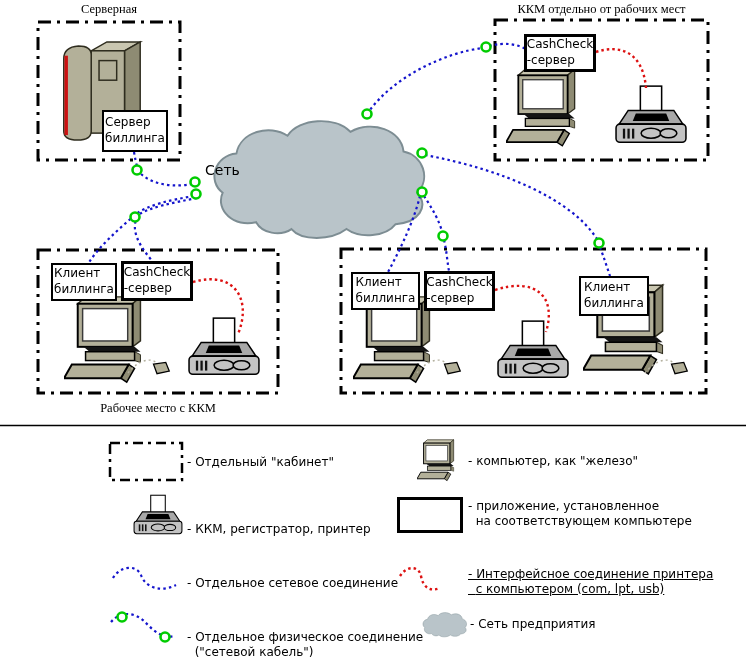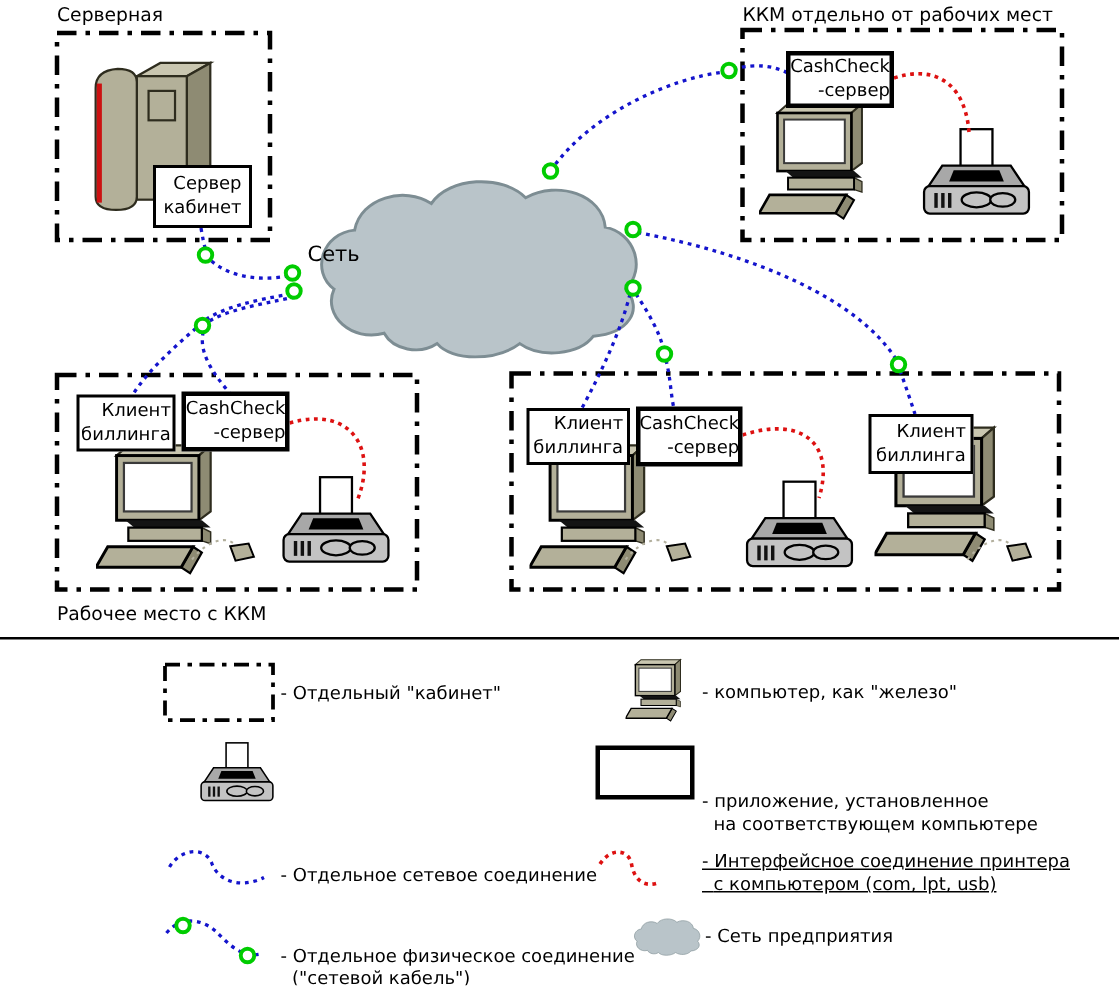--- a/index.html
+++ b/index.html
@@ -1,25 +1,25 @@
 <!DOCTYPE html>
 <html><head>
 <meta charset="utf-8">
 <style>
   html,body{margin:0;padding:0;background:#fff;}
   #canvas{
     position:relative;width:746px;height:657px;background:#fff;overflow:hidden;
     font-family:"DejaVu Sans","Liberation Sans",sans-serif;color:#000;
   }
   #art{position:absolute;left:0;top:0;}
-  .rtitle{position:absolute;text-align:left;font-size:12.5px;white-space:pre;}
+  .rtitle{position:absolute;text-align:center;font-size:12.5px;white-space:pre;font-family:Liberation Serif, serif;}
   .cloudlabel{position:absolute;text-align:left;font-size:14px;}
   .applabel{
     position:absolute;background:#fff;border:2px solid #000;box-sizing:border-box;
-    display:flex;align-items:center;justify-content:center;text-align:right;
+    display:flex;align-items:center;justify-content:center;text-align:left;
     font-size:12px;line-height:1.3;white-space:pre-line;
   }
   .applabel.thick{border-width:3px;}
   .legend-appbox{position:absolute;background:#fff;border:3px solid #000;box-sizing:border-box;}
   .ltext{position:absolute;font-size:12px;line-height:1.25;white-space:pre-wrap;}
 </style>
 </head>
 <body>
 
 <div id="canvas">
@@ -141,40 +141,41 @@
   </g>
 </svg>
 
 <div class="rtitle" style="left:38px;top:2px;width:142px;">Серверная</div>
 <div class="rtitle" style="left:38px;top:401px;width:240px;">Рабочее место с ККМ</div>
 <div class="rtitle" style="left:495px;top:2px;width:213px;">ККМ отдельно от рабочих мест</div>
 
 <div class="cloudlabel" style="left:205px;top:162px;width:226px;">Сеть</div>
 
 <div class="applabel" style="left:102px;top:110px;width:66px;height:42px;">Сервер
-кабинет</div>
+биллинга</div>
 <div class="applabel thick" style="left:524px;top:34px;width:72px;height:38px;">CashCheck
 -сервер</div>
 <div class="applabel" style="left:51px;top:263px;width:66px;height:38px;">Клиент
 биллинга</div>
 <div class="applabel thick" style="left:121px;top:261px;width:72px;height:40px;">CashCheck
 -сервер</div>
 <div class="applabel" style="left:351px;top:272px;width:69px;height:38px;">Клиент
 биллинга</div>
 <div class="applabel thick" style="left:424px;top:271px;width:71px;height:40px;">CashCheck
 -сервер</div>
 <div class="applabel" style="left:579px;top:276px;width:70px;height:40px;">Клиент
 биллинга</div>
 
 <div class="legend-appbox" style="left:397px;top:497px;width:66px;height:36px;"></div>
 
 <div class="ltext" style="left:187px;top:455px;">- Отдельный "кабинет"</div>
+<div class="ltext" style="left:187px;top:522px;">- ККМ, регистратор, принтер</div>
 <div class="ltext" style="left:187px;top:576px;">- Отдельное сетевое соединение</div>
 <div class="ltext" style="left:187px;top:619px;margin-top:11px;">- Отдельное физическое соединение
   ("сетевой кабель")</div>
 <div class="ltext" style="left:468px;top:454px;">- компьютер, как "железо"</div>
-<div class="ltext" style="left:468px;top:499px;margin-top:28px;">- приложение, установленное
+<div class="ltext" style="left:468px;top:499px;">- приложение, установленное
   на соответствующем компьютере</div>
 <div class="ltext" style="left:468px;top:567px;text-decoration:underline;">- Интерфейсное соединение принтера
   с компьютером (com, lpt, usb)</div>
 <div class="ltext" style="left:470px;top:617px;">- Сеть предприятия</div>
 
 </div>
 
 </body></html>

